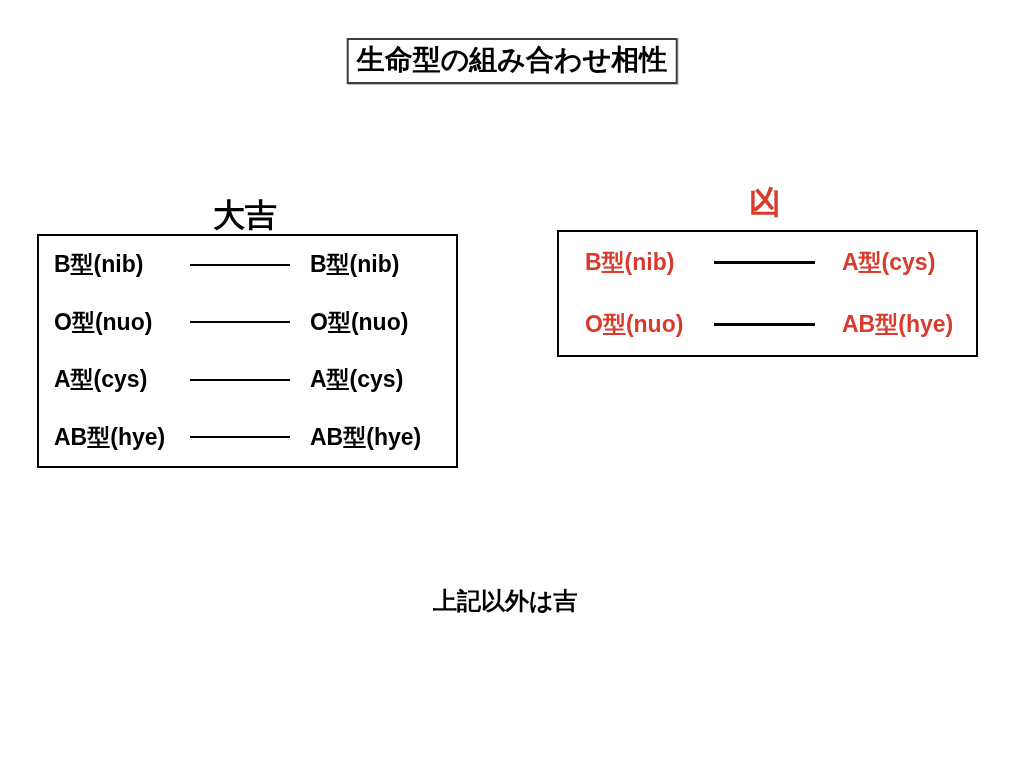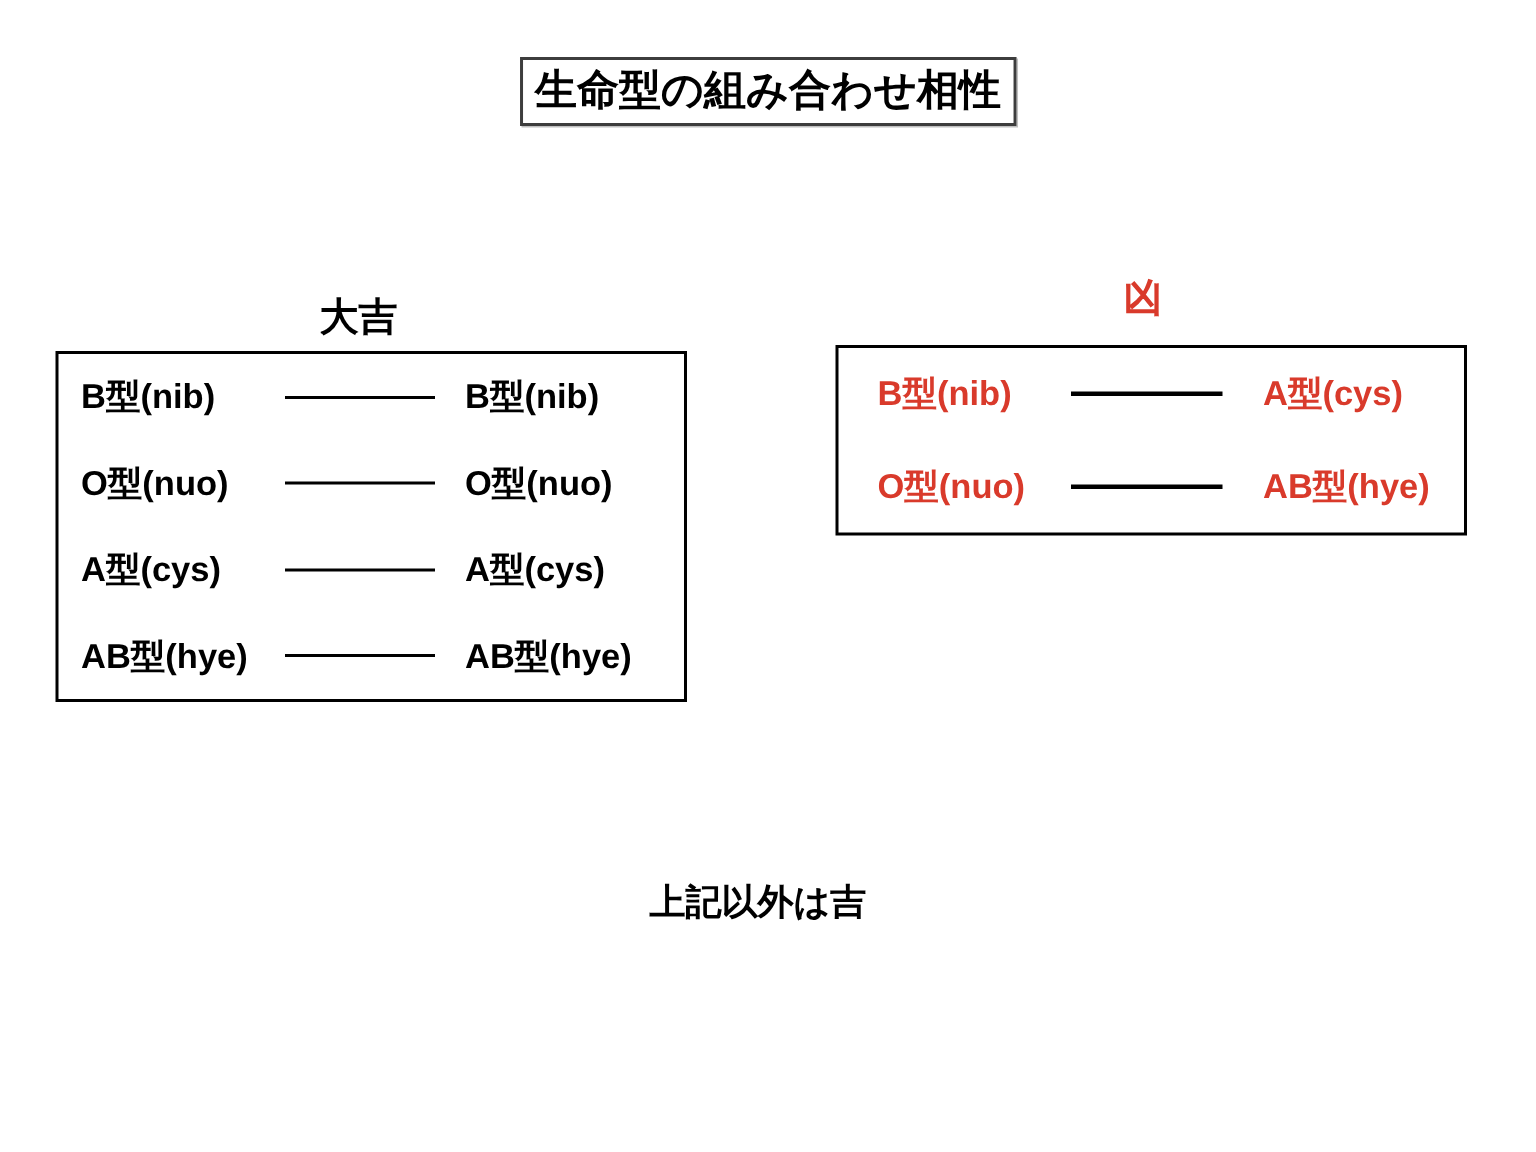--- a/index.html
+++ b/index.html
@@ -28,21 +28,21 @@
     box-shadow: 1px 1px 0 rgba(0,0,0,0.25);
     padding: 1px 8px 3px 8px;
     font-size: 28px;
     font-weight: bold;
     color: var(--text-black);
     white-space: nowrap;
     background: #ffffff;
   }
   .section-label {
     position: absolute;
-    font-size: 26px;
+    font-size: 32px;
     font-weight: bold;
     white-space: nowrap;
   }
   .section-label.good { left: 213px; top: 194px; color: var(--text-black); }
   .section-label.bad  { left: 749px; top: 181px; color: var(--accent-red); }
   .pair-box {
     position: absolute;
     border: 2px solid var(--border-color);
     background: #ffffff;
     display: flex;

